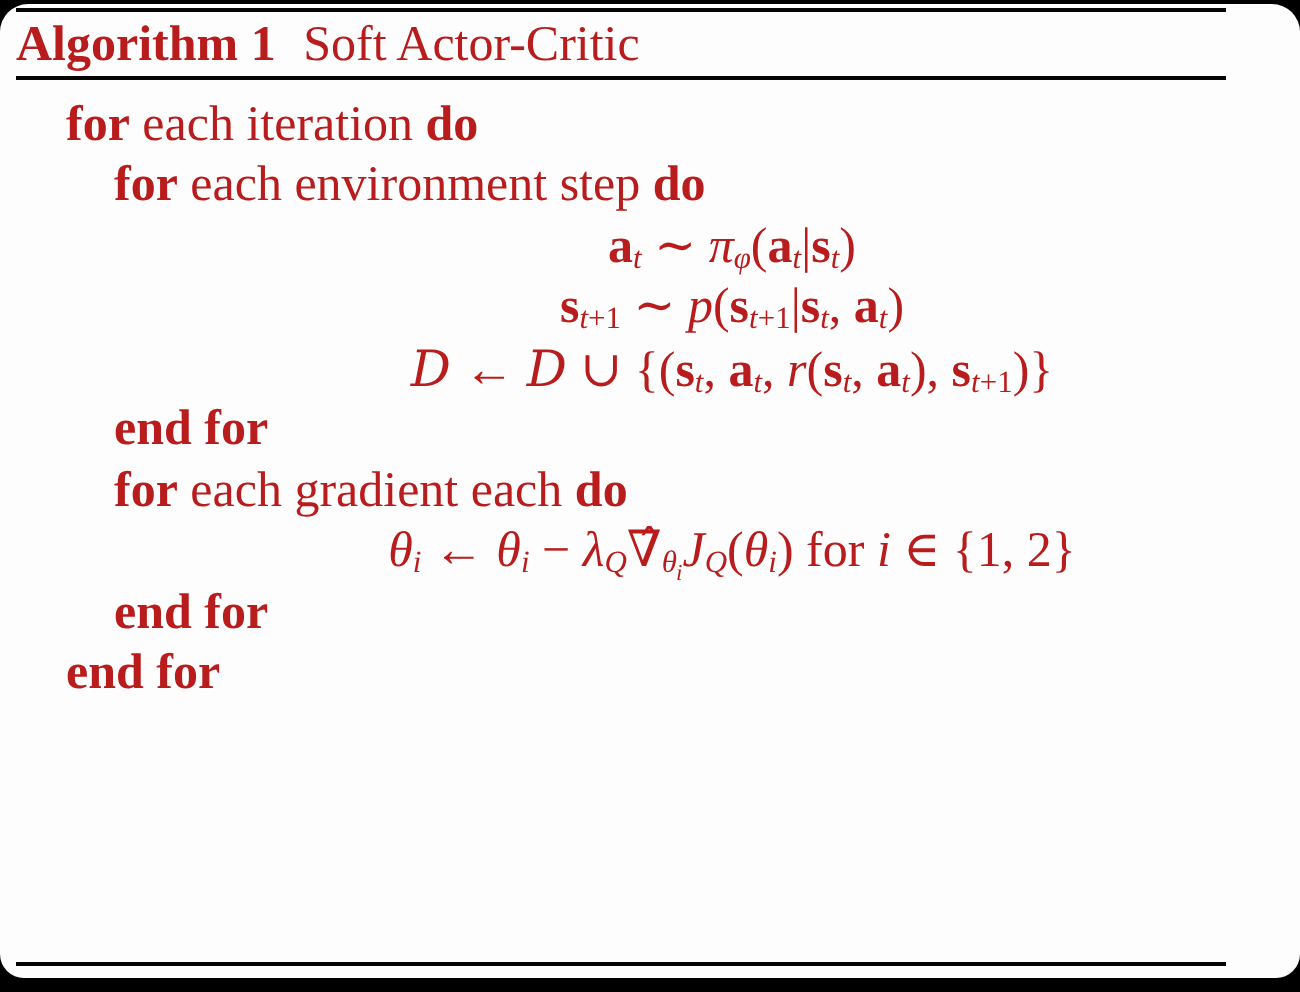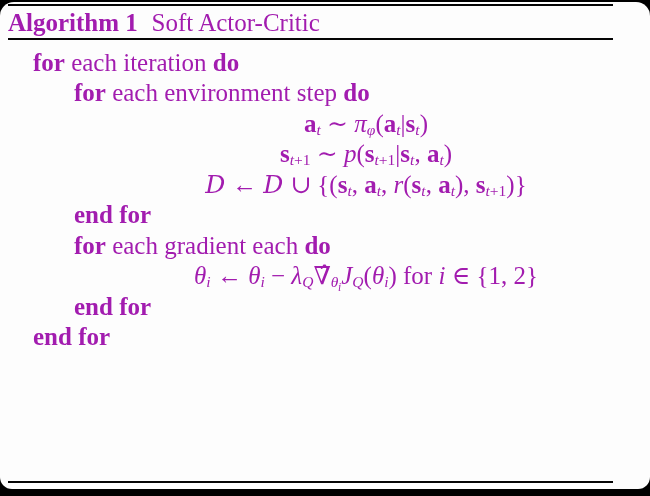--- a/index.html
+++ b/index.html
@@ -2,21 +2,21 @@
 <html><head>
 <meta charset="utf-8">
 <style>
   html, body { margin: 0; padding: 0; background: #000; }
   .stage {
     position: relative;
     width: 650px; height: 496px;
     background: #000;
     overflow: hidden;
     font-family: "Liberation Serif", "DejaVu Serif", serif;
-    color: #a21caf;
+    color: #b91c1c;
   }
   .card {
     position: absolute;
     left: 0; right: 0; top: 2px; bottom: 7px;
     background: #fdfdfd;
     border-radius: 14px 14px 12px 12px;
   }
   .rule {
     position: absolute;
     left: 8px; width: 605px;
@@ -40,21 +40,21 @@
     position: absolute;
     top: 45.8px; left: 0; right: 0;
     font-size: 25px;
   }
   .line {
     height: 30.5px;
     line-height: 30.5px;
     white-space: nowrap;
   }
   .ind1 { padding-left: 33px; }
-  .ind2 { padding-left: 74px; }
+  .ind2 { padding-left: 57px; }
   .ind3 { padding-left: 82px; text-align: center; }
 
   .t-rm  { }
   .t-b   { font-weight: 700; margin-top: 24px; }
   .t-i   { font-style: italic; }
   .t-bv  { font-weight: 700; }                 
   .t-cal { font-style: italic;                  
            font-family: "DejaVu Serif", serif; letter-spacing: 0.02em; }
   .t-si  { font-size: 0.62em; font-style: italic; vertical-align: -0.18em; }
   .t-sr  { font-size: 0.62em; vertical-align: -0.18em; }

